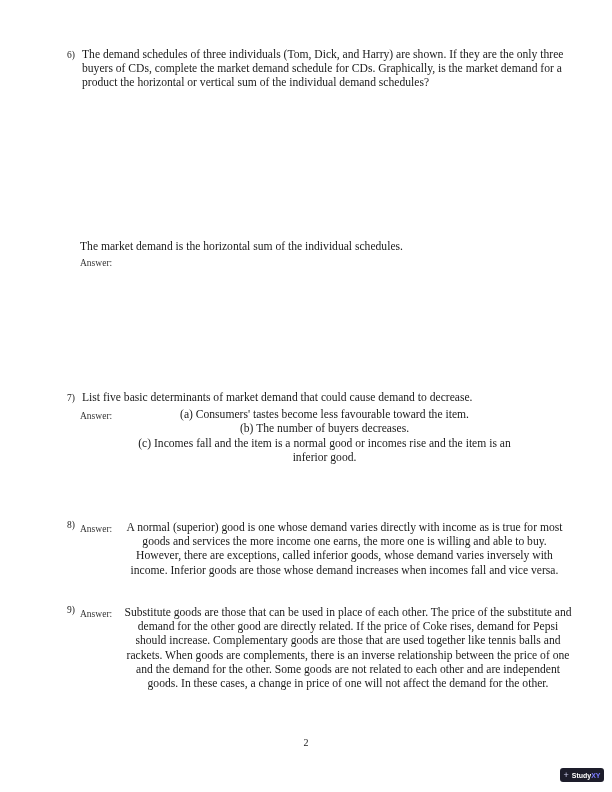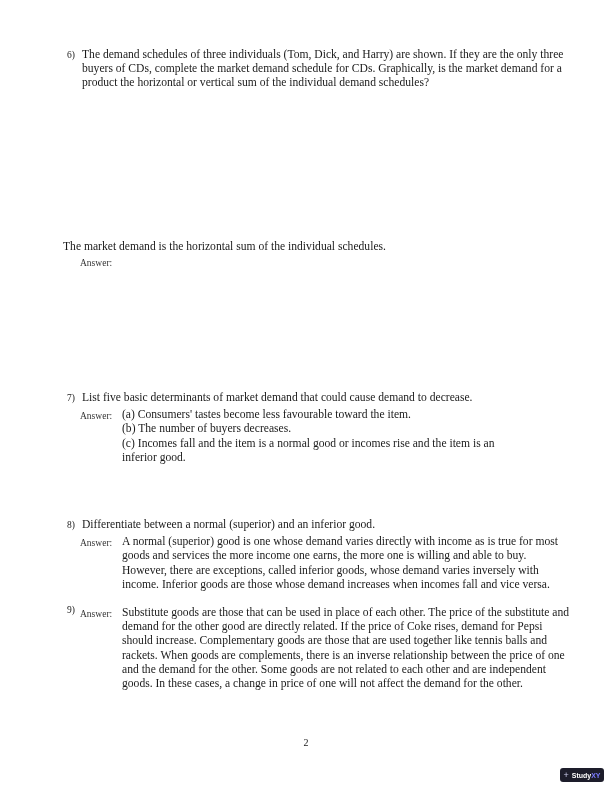--- a/index.html
+++ b/index.html
@@ -38,25 +38,26 @@
     }
     .ans .lbl {
       position: absolute;
       left: 0;
       top: 1px;
       font-size: 9.5px;
       color: #333;
     }
     .ans .atext {
       margin-left: 42px;
+      text-align: center;
     }
     .ans .atext div { margin: 0; }
     .plain {
       position: absolute;
-      left: 63px;
+      left: 80px;
       font-size: 11.6px;
       line-height: 14px;
     }
     .plain-lbl {
       position: absolute;
       left: 80px;
       font-size: 9.5px;
       color: #333;
     }
     .pagenum {
@@ -105,21 +106,20 @@
     <div class="atext" style="width:405px;">
       <div>(a) Consumers' tastes become less favourable toward the item.</div>
       <div>(b) The number of buyers decreases.</div>
       <div>(c) Incomes fall and the item is a normal good or incomes rise and the item is an inferior good.</div>
     </div>
   </div>
 </div>
 
 <div class="q" style="top:518px;">
   <span class="num">8)</span>
-  <div class="qtext">Differentiate between a normal (superior) and an inferior good.</div>
   <div class="ans">
     <span class="lbl">Answer:</span>
     <div class="atext" style="width:445px;">A normal (superior) good is one whose demand varies directly with income as is true for most goods and services the more income one earns, the more one is willing and able to buy. However, there are exceptions, called inferior goods, whose demand varies inversely with income. Inferior goods are those whose demand increases when incomes fall and vice versa.</div>
   </div>
 </div>
 
 <div class="q" style="top:603px;">
   <span class="num">9)</span>
   <div class="ans">
     <span class="lbl">Answer:</span>

